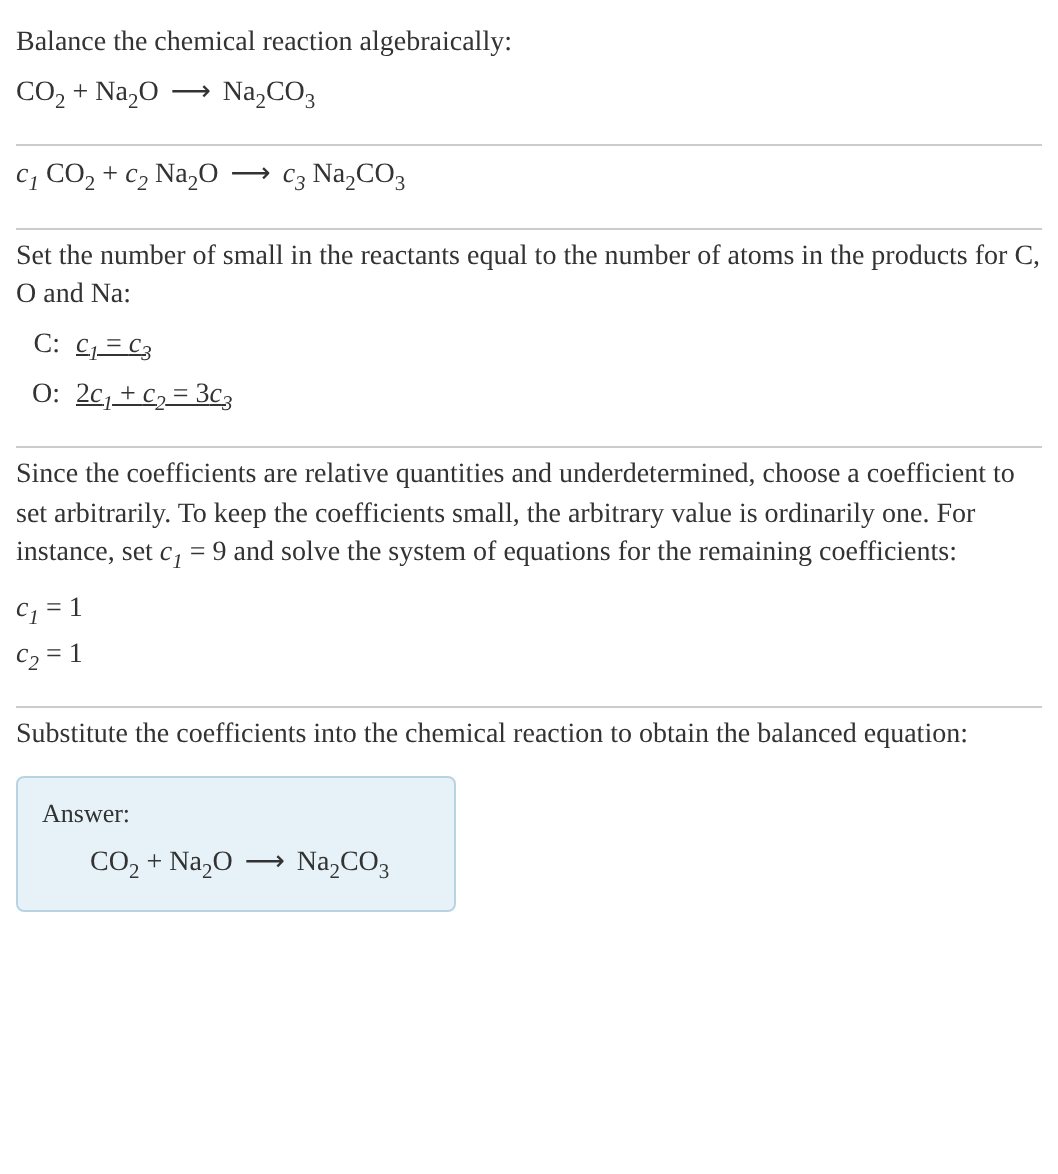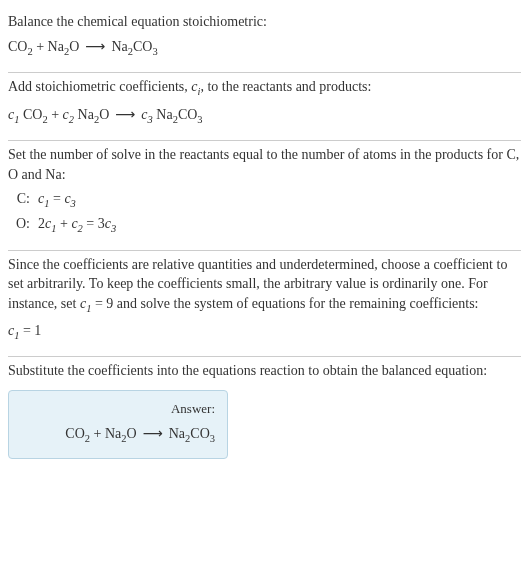--- a/index.html
+++ b/index.html
@@ -50,92 +50,90 @@
       display: flex;
       line-height: 1.6;
     }
     .atom-label {
       width: 30px;
       text-align: right;
       padding-right: 8px;
     }
     .atom-eq {
       flex: 1;
+      text-decoration: underline;
     }
     .coeff-line {
       line-height: 1.5;
       font-family: Liberation Serif, serif;
     }
     .answer-box {
       background: #e6f2f8;
       border: 1px solid #b8d4e3;
       border-radius: 4px;
       padding: 10px 12px;
       margin-top: 6px;
       display: inline-block;
       min-width: 220px;
-      text-align: right;
     }
     .answer-label {
       font-size: 13px;
       margin-bottom: 6px;
     }
     .answer-eq {
       padding-left: 24px;
     }
   </style>
 </head>
 <body>
 
 <div class="section">
-  <div class="text-line">Balance the chemical equation stoichiometric:</div>
+  <div class="text-line">Balance the chemical reaction algebraically:</div>
   <div class="equation">
     <span><span>CO</span><sub>2</sub></span><span> + </span><span><span>Na</span><sub>2</sub><span>O</span></span><span class="arrow">⟶</span><span><span>Na</span><sub>2</sub><span>CO</span><sub>3</sub></span>
   </div>
 </div>
 
 <div class="divider"></div>
 
 <div class="section">
-  <div class="text-line">
-    <span>Add stoichiometric coefficients, </span><span class="italic"><span>c</span><sub class="sub-italic">i</sub></span><span>, to the reactants and products:</span>
-  </div>
   <div class="equation">
     <span class="italic"><span>c</span><sub>1</sub></span> <span><span>CO</span><sub>2</sub></span><span> + </span><span class="italic"><span>c</span><sub>2</sub></span> <span><span>Na</span><sub>2</sub><span>O</span></span><span class="arrow">⟶</span><span class="italic"><span>c</span><sub>3</sub></span> <span><span>Na</span><sub>2</sub><span>CO</span><sub>3</sub></span>
   </div>
 </div>
 
 <div class="divider"></div>
 
 <div class="section">
-  <div class="text-line">Set the number of solve in the reactants equal to the number of atoms in the products for C, O and Na:</div>
+  <div class="text-line">Set the number of small in the reactants equal to the number of atoms in the products for C, O and Na:</div>
   <div class="atom-table">
     <div class="atom-row">
       <div class="atom-label">C:</div>
       <div class="atom-eq"><span class="italic"><span>c</span><sub>1</sub></span><span> = </span><span class="italic"><span>c</span><sub>3</sub></span></div>
     </div>
     <div class="atom-row">
       <div class="atom-label">O:</div>
       <div class="atom-eq"><span>2</span><span class="italic"><span>c</span><sub>1</sub></span><span> + </span><span class="italic"><span>c</span><sub>2</sub></span><span> = 3</span><span class="italic"><span>c</span><sub>3</sub></span></div>
     </div>
   </div>
 </div>
 
 <div class="divider"></div>
 
 <div class="section">
   <div class="text-line">
     <span>Since the coefficients are relative quantities and underdetermined, choose a coefficient to set arbitrarily. To keep the coefficients small, the arbitrary value is ordinarily one. For instance, set </span><span class="italic"><span>c</span><sub>1</sub></span><span> = 9 and solve the system of equations for the remaining coefficients:</span>
   </div>
   <div class="coeff-line"><span class="italic"><span>c</span><sub>1</sub></span><span> = 1</span></div>
+  <div class="coeff-line"><span class="italic"><span>c</span><sub>2</sub></span><span> = 1</span></div>
 </div>
 
 <div class="divider"></div>
 
 <div class="section">
-  <div class="text-line">Substitute the coefficients into the equations reaction to obtain the balanced equation:</div>
+  <div class="text-line">Substitute the coefficients into the chemical reaction to obtain the balanced equation:</div>
   <div class="answer-box">
     <div class="answer-label">Answer:</div>
     <div class="answer-eq equation">
       <span><span>CO</span><sub>2</sub></span><span> + </span><span><span>Na</span><sub>2</sub><span>O</span></span><span class="arrow">⟶</span><span><span>Na</span><sub>2</sub><span>CO</span><sub>3</sub></span>
     </div>
   </div>
 </div>
 
 </body></html>

